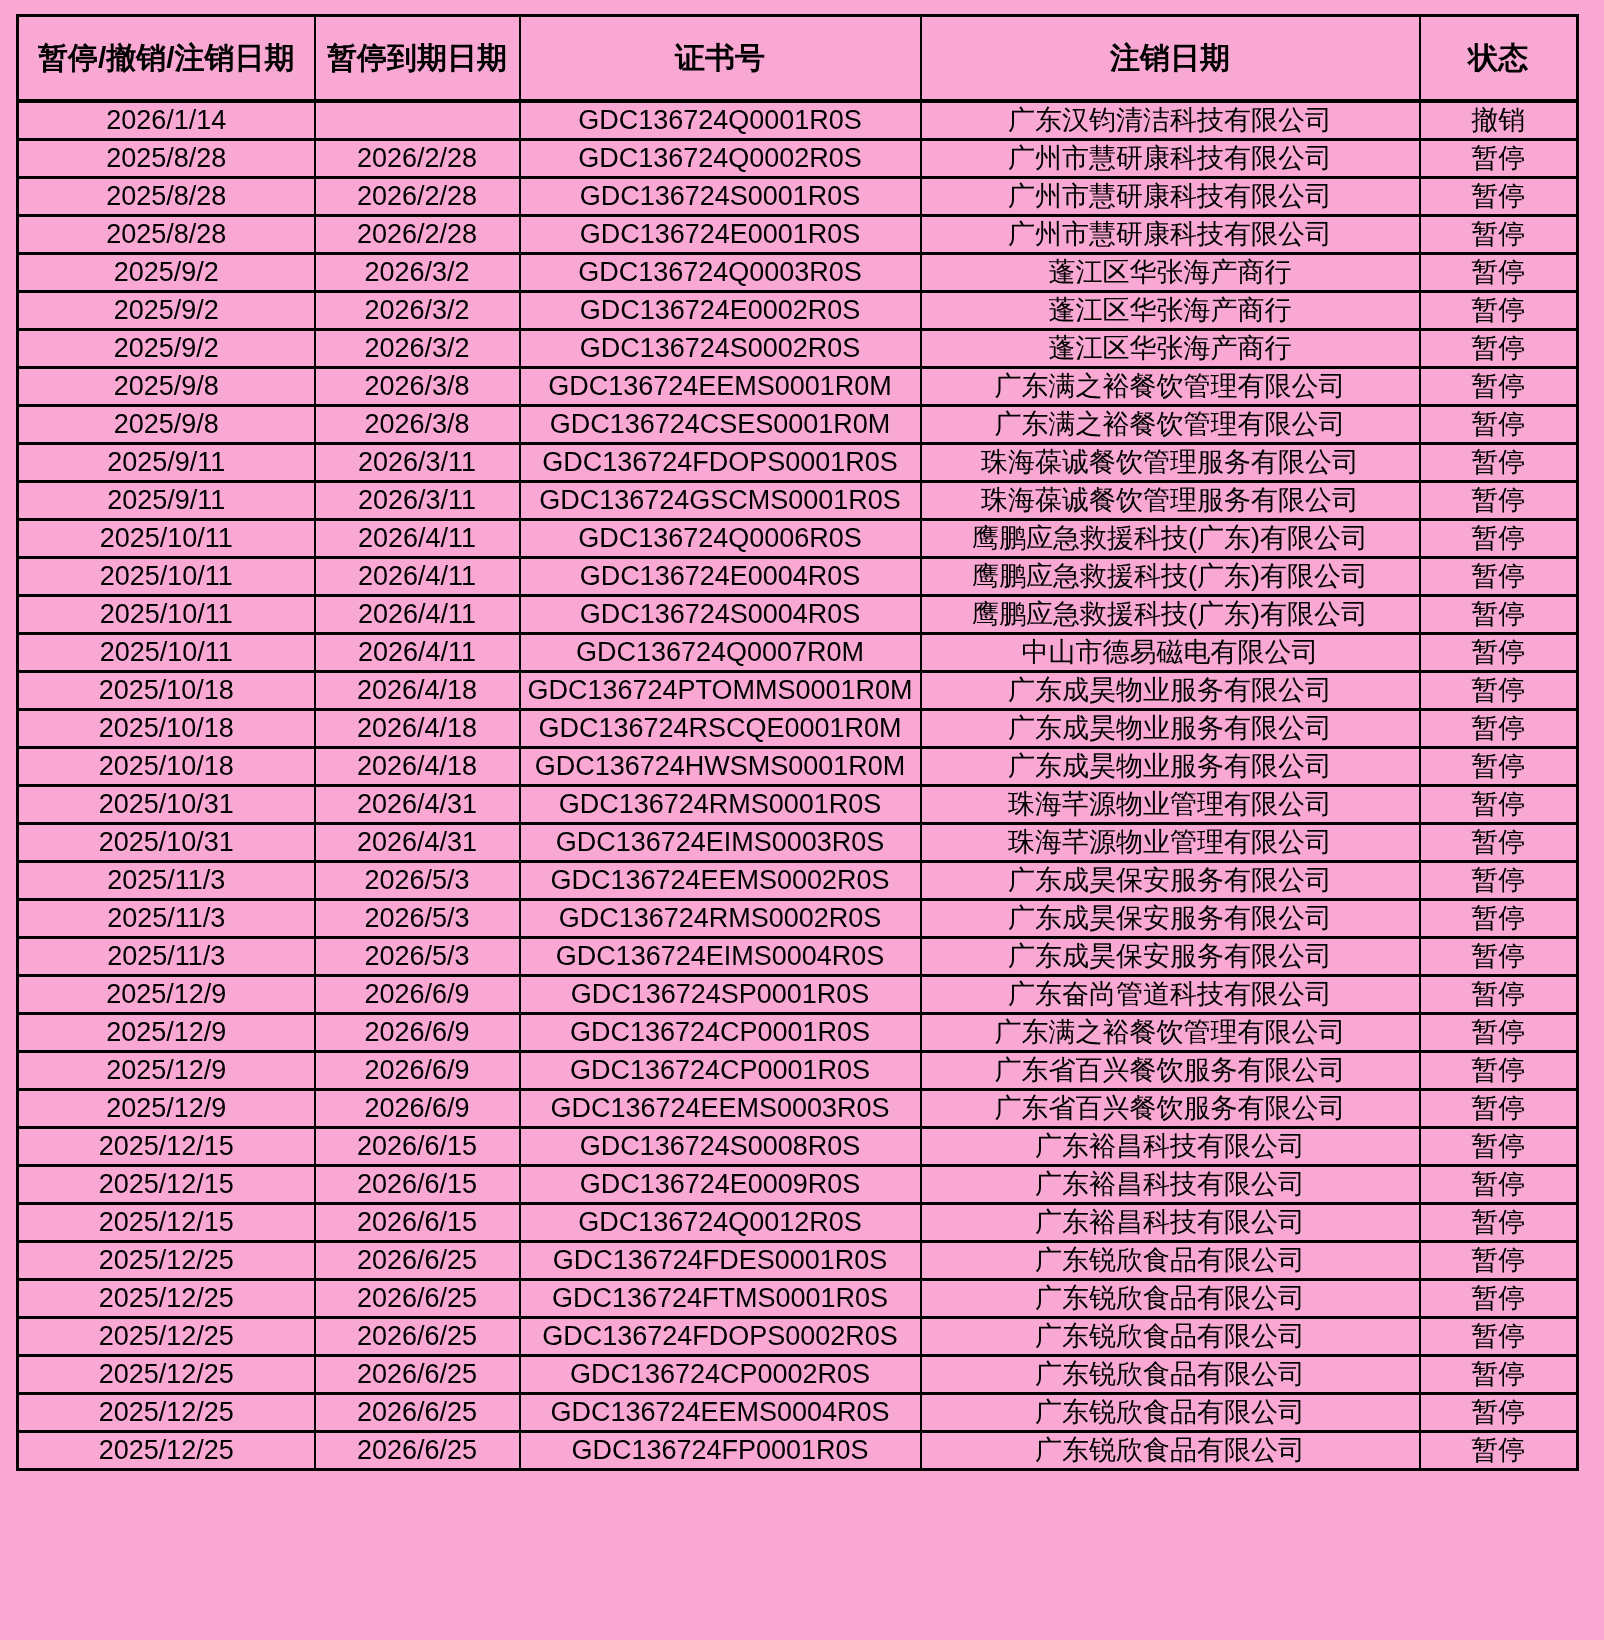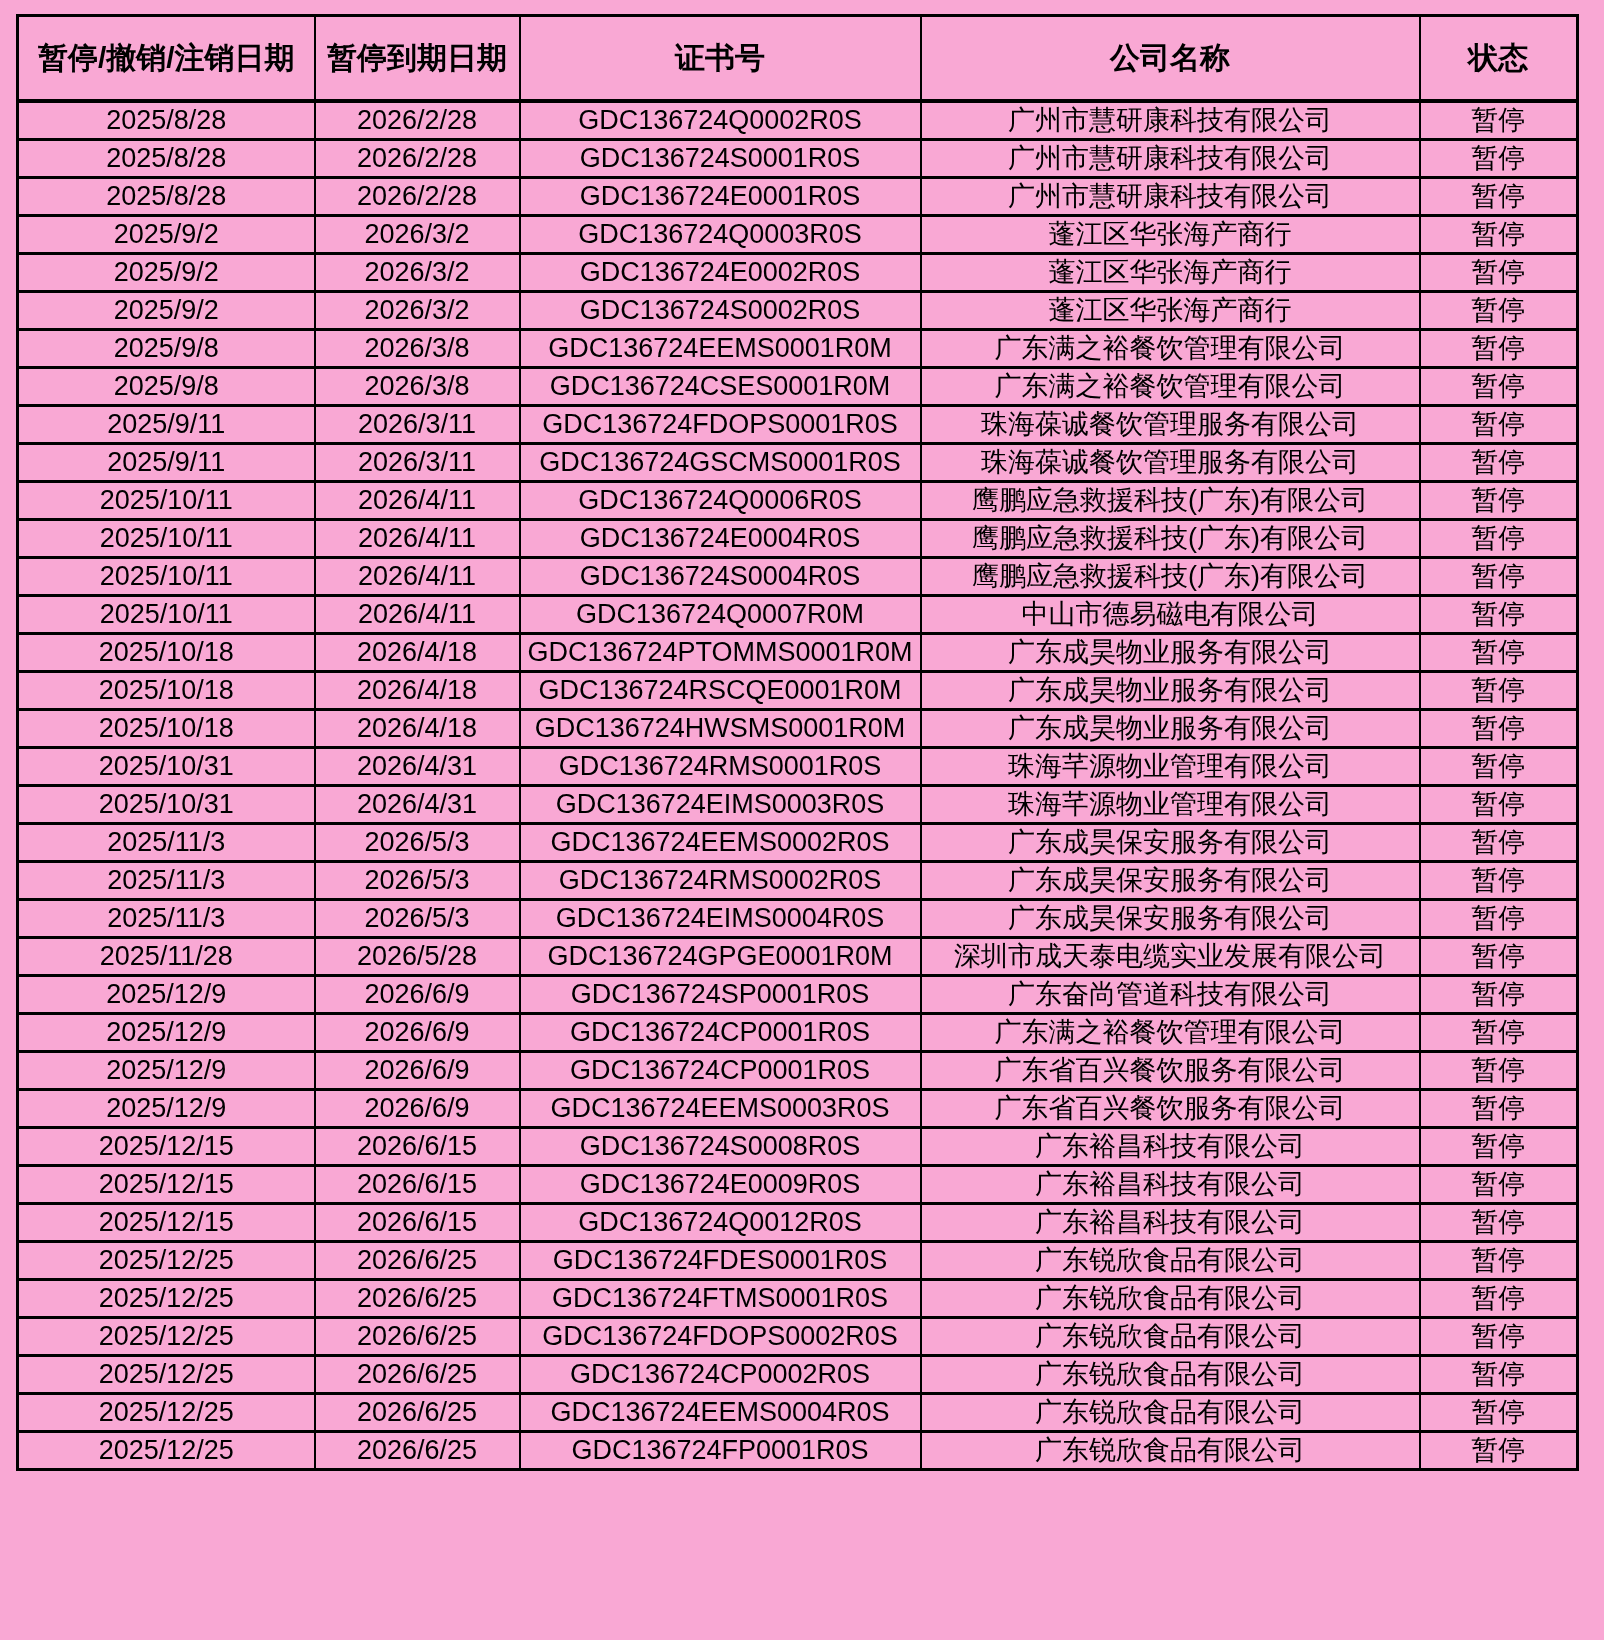--- a/index.html
+++ b/index.html
@@ -67,25 +67,32 @@
       <col class="col-expiry-date">
       <col class="col-cert-no">
       <col class="col-company">
       <col class="col-status">
     </colgroup>
     <thead>
       <tr id="header-row">
           <th>暂停/撤销/注销日期</th>
           <th>暂停到期日期</th>
           <th>证书号</th>
-          <th>公司名称</th>
+          <th>注销日期</th>
           <th>状态</th>
         </tr>
     </thead>
     <tbody id="table-body">
+        <tr>
+          <td>2026/1/14</td>
+          <td></td>
+          <td>GDC136724Q0001R0S</td>
+          <td>广东汉钧清洁科技有限公司</td>
+          <td>撤销</td>
+        </tr>
         <tr>
           <td>2025/8/28</td>
           <td>2026/2/28</td>
           <td>GDC136724Q0002R0S</td>
           <td>广州市慧研康科技有限公司</td>
           <td>暂停</td>
         </tr>
         <tr>
           <td>2025/8/28</td>
           <td>2026/2/28</td>
@@ -224,27 +231,20 @@
           <td>2026/5/3</td>
           <td>GDC136724RMS0002R0S</td>
           <td>广东成昊保安服务有限公司</td>
           <td>暂停</td>
         </tr>
         <tr>
           <td>2025/11/3</td>
           <td>2026/5/3</td>
           <td>GDC136724EIMS0004R0S</td>
           <td>广东成昊保安服务有限公司</td>
-          <td>暂停</td>
-        </tr>
-        <tr>
-          <td>2025/11/28</td>
-          <td>2026/5/28</td>
-          <td>GDC136724GPGE0001R0M</td>
-          <td>深圳市成天泰电缆实业发展有限公司</td>
           <td>暂停</td>
         </tr>
         <tr>
           <td>2025/12/9</td>
           <td>2026/6/9</td>
           <td>GDC136724SP0001R0S</td>
           <td>广东奋尚管道科技有限公司</td>
           <td>暂停</td>
         </tr>
         <tr>

